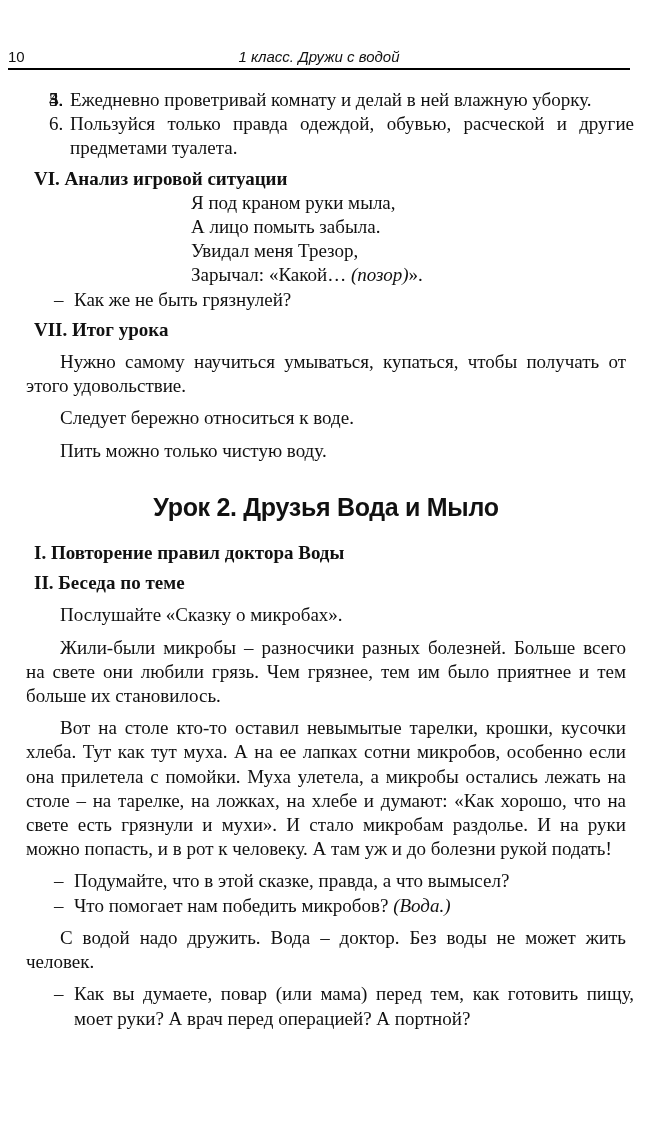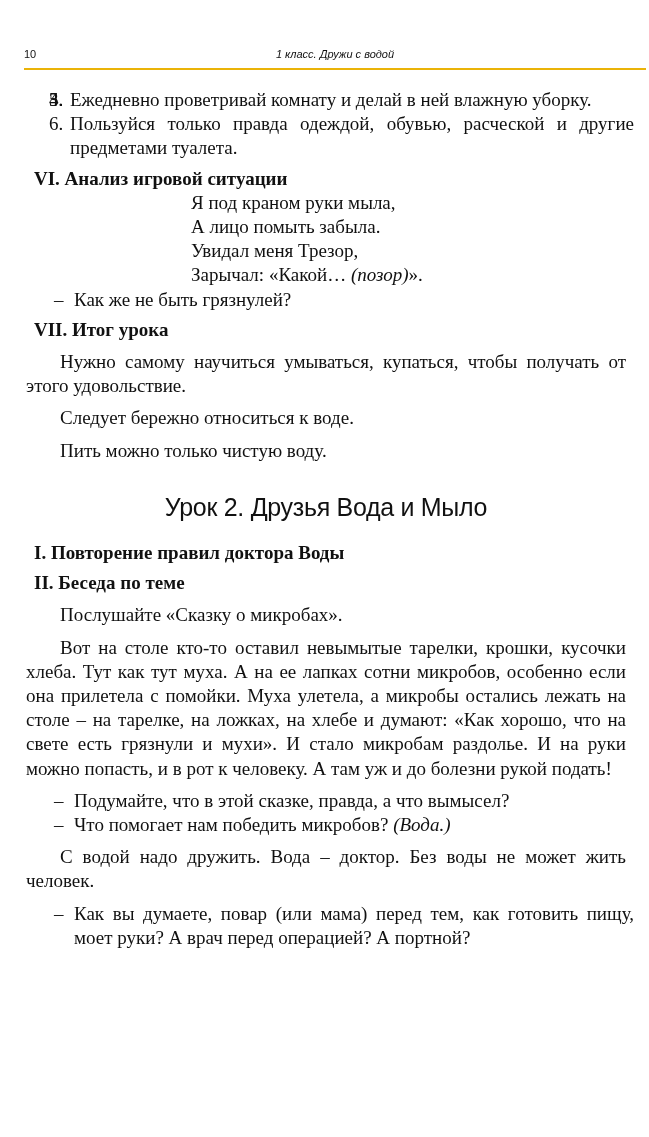--- a/index.html
+++ b/index.html
@@ -3,41 +3,41 @@
   <meta charset="utf-8">
   <style>
     html, body { margin: 0; padding: 0; background: #ffffff; }
     body {
       width: 649px; height: 1137px; position: relative; overflow: hidden;
       font-family: "Liberation Serif", "DejaVu Serif", serif;
       color: #111111;
     }
     .page { position: absolute; left: 0; top: 0; width: 649px; height: 1137px; }
     .running-head {
-      position: absolute; left: 24px; top: 48px; width: 622px; height: 20px;
-      border-bottom: 2px solid #eab308;
+      position: absolute; left: 8px; top: 48px; width: 622px; height: 20px;
+      border-bottom: 2px solid #000000;
       font-family: "Liberation Sans", "DejaVu Sans", sans-serif;
-      font-size: 11px;
+      font-size: 15px;
     }
     .running-head .pnum { position: absolute; left: 0; top: 0; }
     .running-head .rtitle { position: absolute; left: 0; right: 0; top: 0; text-align: center; font-style: italic; }
 
     .content { position: absolute; left: 18px; top: 88px; width: 616px; font-size: 19px; line-height: 24.2px; }
     .p { margin: 8px; text-align: justify; }
     .indent { text-indent: 34px; }
     .li { position: relative; padding-left: 52px; margin: 0; text-align: justify; }
     .li .num { position: absolute; left: 31px; top: 0; }
     .h-roman { font-weight: bold; margin: 6px 0 0 16px; }
     .poem { padding-left: 173px; margin: 0; }
     .poem div { margin: 0; }
     .dash { position: relative; padding-left: 56px; margin: 0; text-align: justify; }
     .dash .mark { position: absolute; left: 36px; top: 0; }
     .lesson-title {
       font-family: "Liberation Sans", "DejaVu Sans", sans-serif;
-      font-weight: normal; font-size: 25px; text-align: center;
+      font-weight: bold; font-size: 25px; text-align: center;
       margin: 32px 0 22px 0; letter-spacing: -0.3px;
     }
     i { font-style: italic; }
   </style>
 </head>
 <body>
 
 <div class="page">
 
   <div class="running-head">
@@ -79,20 +79,21 @@
     <p class="h-roman">VII. Итог урока</p>
     <p class="p indent">Нужно самому научиться умываться, купаться, чтобы получать от этого удовольствие.</p>
     <p class="p indent">Следует бережно относиться к воде.</p>
     <p class="p indent">Пить можно только чистую воду.</p>
 
     <div class="lesson-title">Урок 2. Друзья Вода и Мыло</div>
 
     <p class="h-roman">I. Повторение правил доктора Воды</p>
     <p class="h-roman">II. Беседа по теме</p>
     <p class="p indent">Послушайте «Сказку о микробах».</p>
+    <p class="p indent">Жили-были микробы – разносчики разных болезней. Больше всего на свете они любили грязь. Чем грязнее, тем им было приятнее и тем больше их становилось.</p>
     <p class="p indent">Вот на столе кто-то оставил невымытые тарелки, крошки, кусочки хлеба. Тут как тут муха. А на ее лапках сотни микробов, особенно если она прилетела с помойки. Муха улетела, а микробы остались лежать на столе – на тарелке, на ложках, на хлебе и думают: «Как хорошо, что на свете есть грязнули и мухи». И стало микробам раздолье. И на руки можно попасть, и в рот к человеку. А там уж и до болезни рукой подать!</p>
 
     <p class="dash">
       <span class="mark">–</span>
       <span>Подумайте, что в этой сказке, правда, а что вымысел?</span>
     </p>
     <p class="dash">
       <span class="mark">–</span>
       <span>Что помогает нам победить микробов? </span><i>(Вода.)</i>
     </p>

